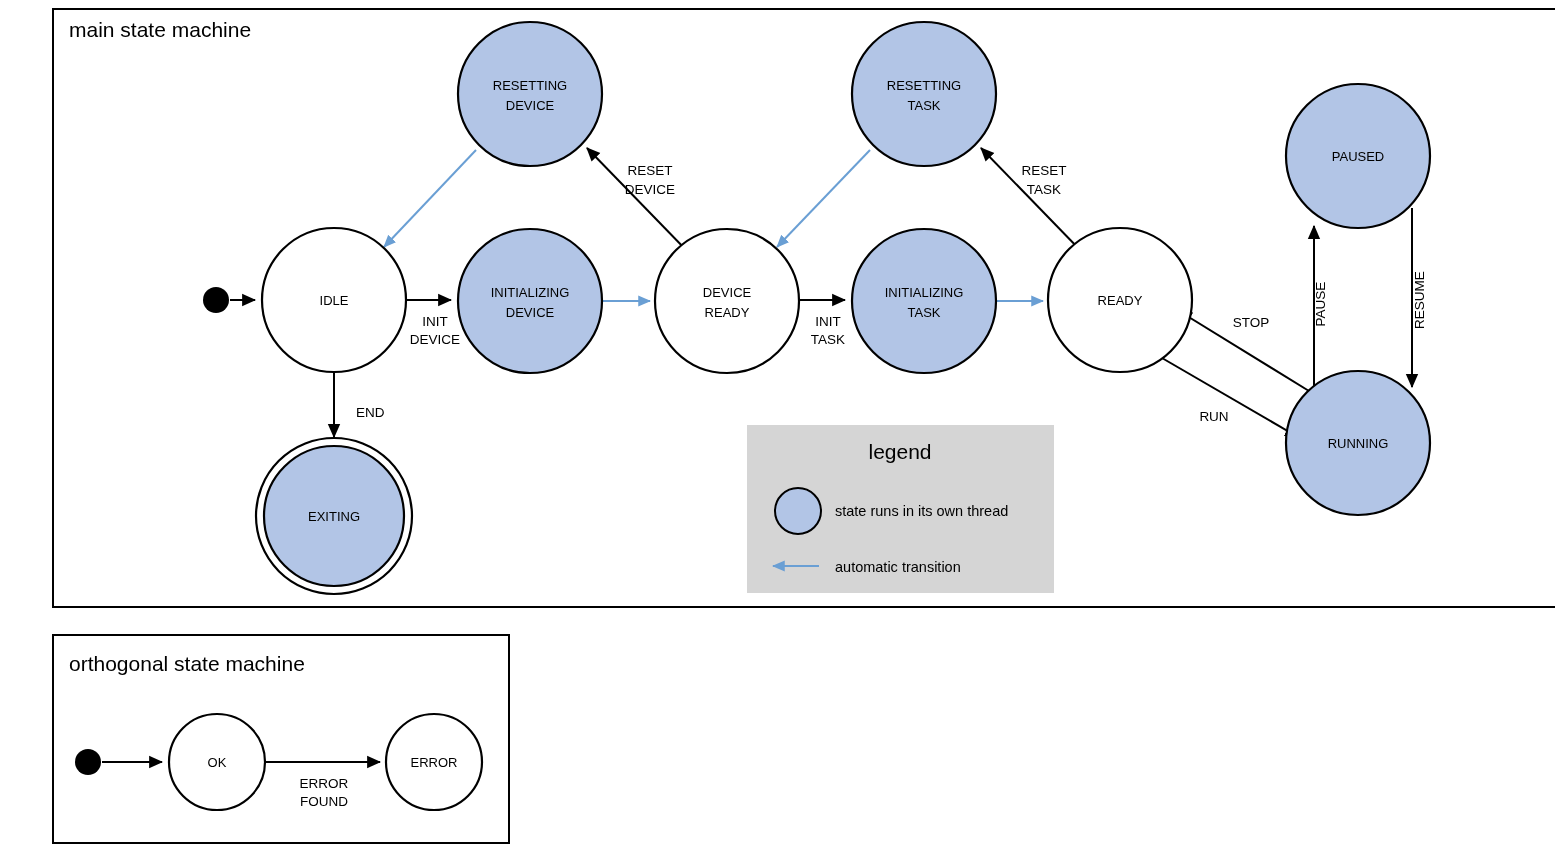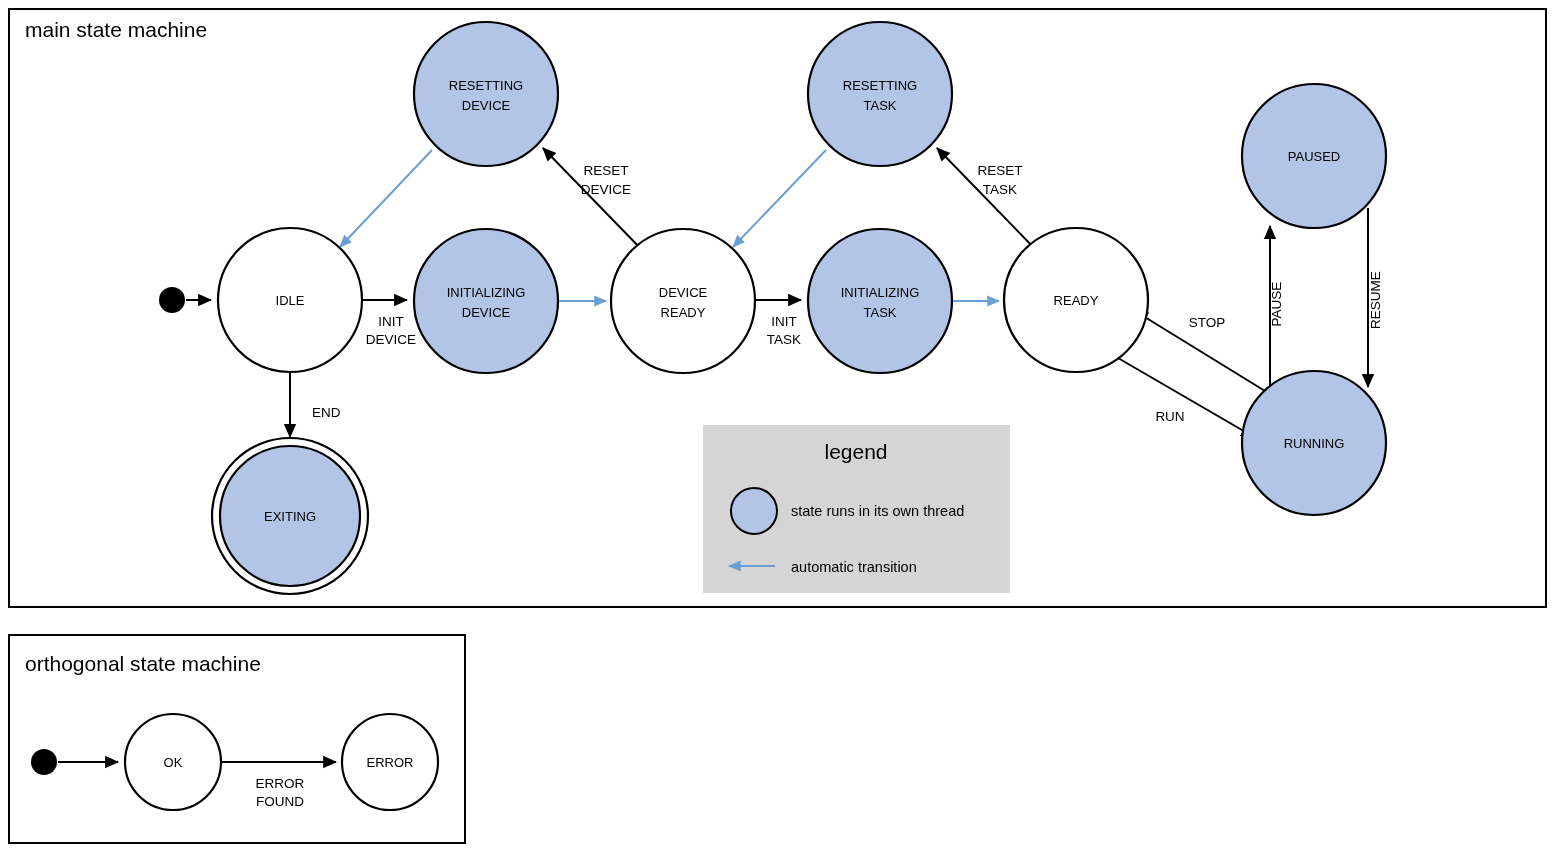--- a/index.html
+++ b/index.html
@@ -10,20 +10,21 @@
   body {
     width: 1555px;
     height: 852px;
     font-family: "Liberation Sans", sans-serif;
     overflow: hidden;
   }
   #canvas {
     position: relative;
     width: 1506px;
     height: 852px;
+    margin-left: 44px;
   }
   svg#diagram {
     position: absolute;
     left: 0;
     top: 0;
     width: 1555px;
     height: 852px;
     display: block;
   }
   .frame-rect {

